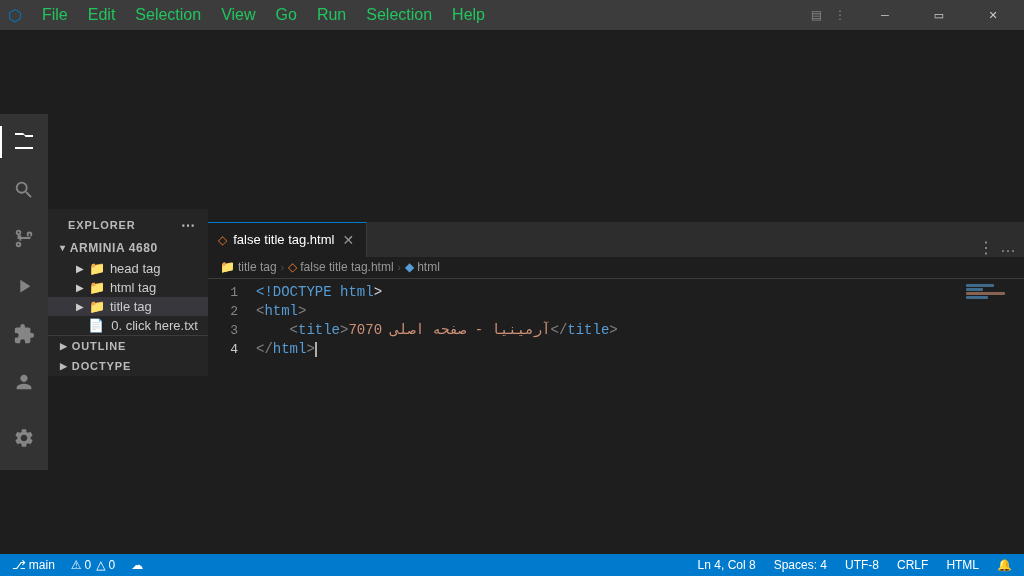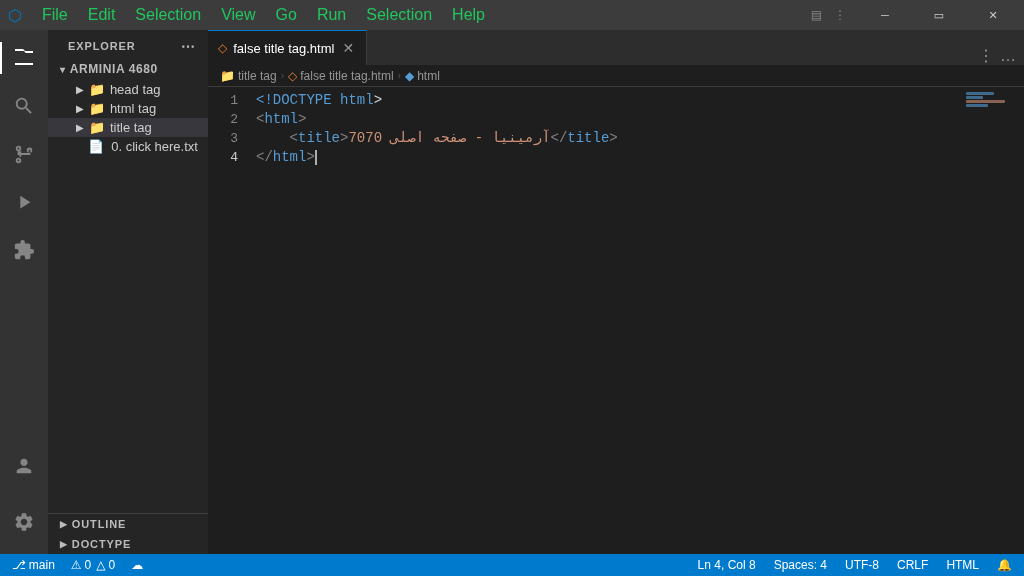--- a/index.html
+++ b/index.html
@@ -57,20 +57,21 @@
       cursor: pointer;
       font-size: 11px;
       color: #cccccc;
     }
 
     
     #main {
       display: flex;
       flex: 1;
       overflow: hidden;
+      align-items: center;
     }
 
     
     #activity-bar {
       width: 48px;
       background: #333333;
       display: flex;
       flex-direction: column;
       align-items: center;
       padding-top: 4px;

